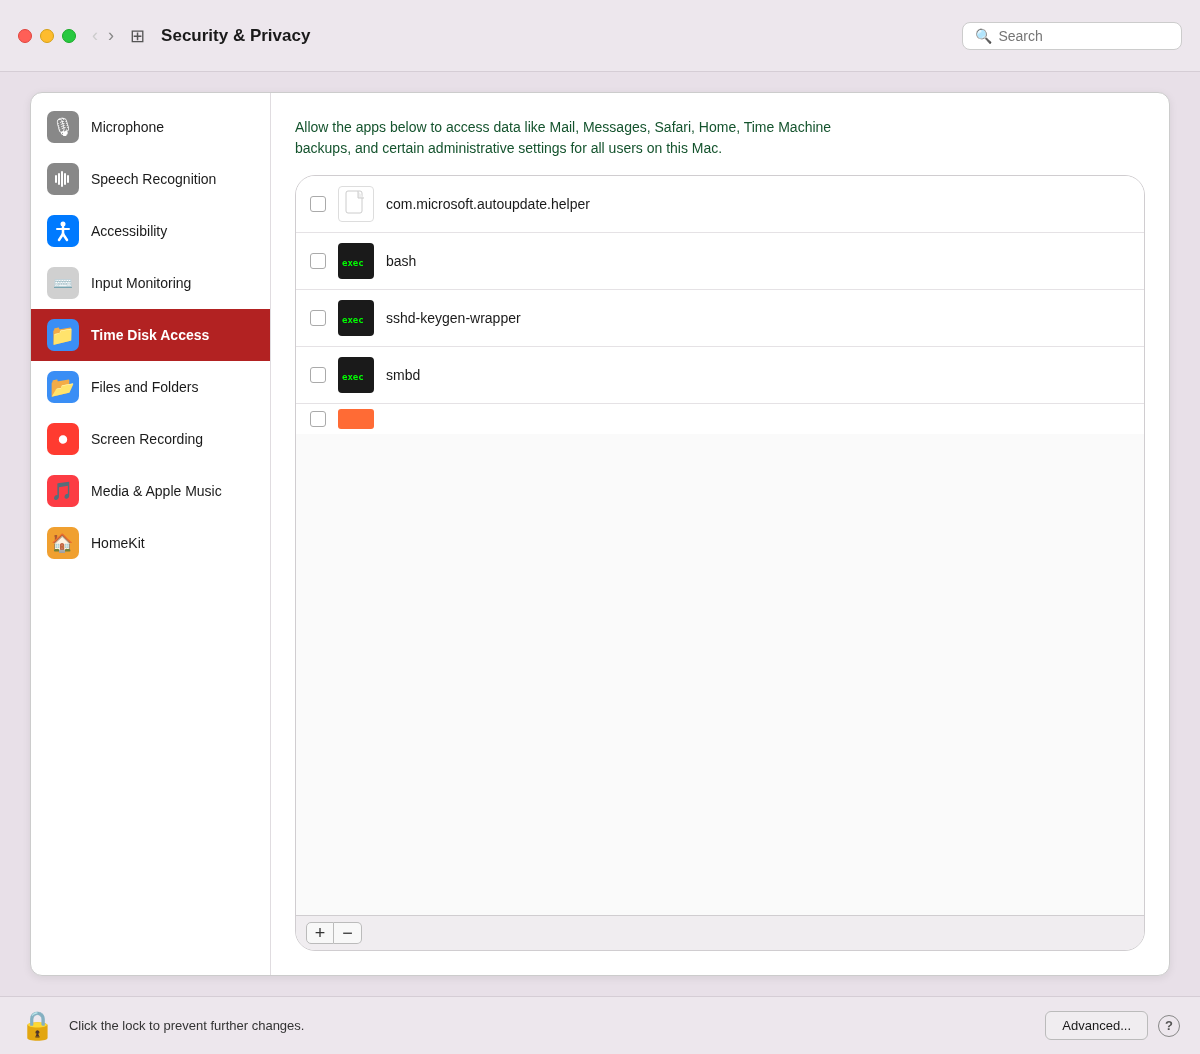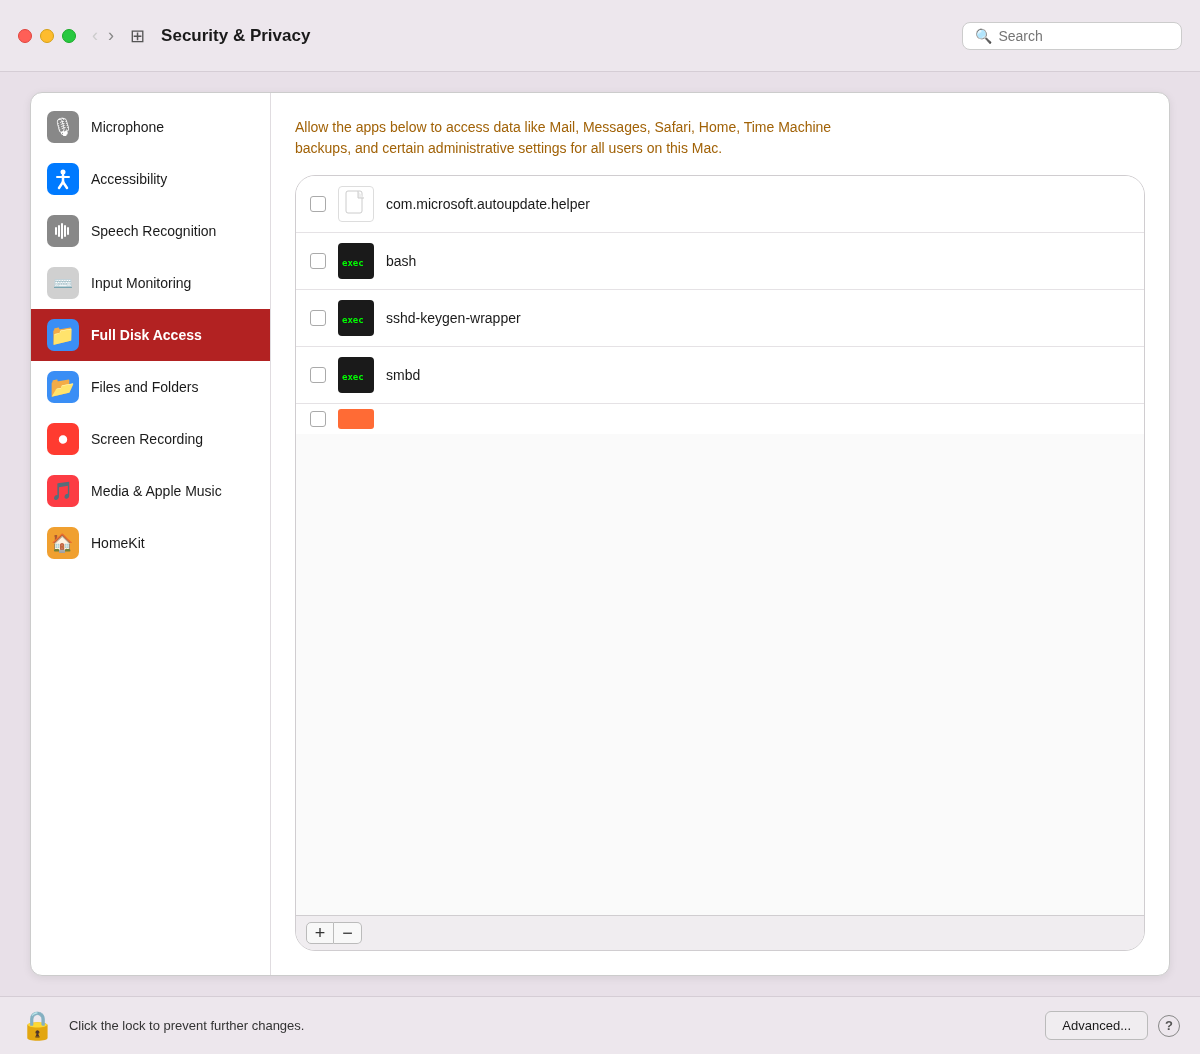--- a/index.html
+++ b/index.html
@@ -197,21 +197,21 @@
     .right-panel {
       flex: 1;
       padding: 24px;
       display: flex;
       flex-direction: column;
       gap: 16px;
     }
 
     .description-text {
       font-size: 14px;
-      color: #a16207;
+      color: #14532d;
       line-height: 1.5;
       max-width: 580px;
     }
 
     
     .app-list {
       background: #fafafa;
       border: 1px solid #d0cdd0;
       border-radius: 20px;
       overflow: hidden;
@@ -402,53 +402,53 @@
   <div class="settings-panel">
 
     <div class="sidebar">
 
       <div class="sidebar-item">
         <div class="sidebar-icon icon-mic">🎙</div>
         <span class="sidebar-item-label">Microphone</span>
       </div>
 
       <div class="sidebar-item">
+        <div class="sidebar-icon icon-speech">
+          <svg width="20" height="20" viewBox="0 0 20 20" fill="white">
+            <rect x="2" y="6" width="2" height="8" rx="1"></rect>
+            <rect x="5" y="4" width="2" height="12" rx="1"></rect>
+            <rect x="8" y="2" width="2" height="16" rx="1"></rect>
+            <rect x="11" y="4" width="2" height="12" rx="1"></rect>
+            <rect x="14" y="6" width="2" height="8" rx="1"></rect>
+          </svg>
+        </div>
+        <span class="sidebar-item-label">Speech Recognition</span>
+      </div>
+
+      <div class="sidebar-item">
         <div class="sidebar-icon icon-accessibility">
           <svg width="22" height="22" viewBox="0 0 22 22" fill="white">
             <circle cx="11" cy="4" r="2.5"></circle>
             <line x1="11" y1="7" x2="11" y2="14" stroke="white" stroke-width="2.5" stroke-linecap="round"></line>
             <line x1="5" y1="9" x2="17" y2="9" stroke="white" stroke-width="2" stroke-linecap="round"></line>
             <line x1="11" y1="14" x2="7" y2="20" stroke="white" stroke-width="2.5" stroke-linecap="round"></line>
             <line x1="11" y1="14" x2="15" y2="20" stroke="white" stroke-width="2.5" stroke-linecap="round"></line>
           </svg>
         </div>
         <span class="sidebar-item-label">Accessibility</span>
       </div>
 
       <div class="sidebar-item">
-        <div class="sidebar-icon icon-speech">
-          <svg width="20" height="20" viewBox="0 0 20 20" fill="white">
-            <rect x="2" y="6" width="2" height="8" rx="1"></rect>
-            <rect x="5" y="4" width="2" height="12" rx="1"></rect>
-            <rect x="8" y="2" width="2" height="16" rx="1"></rect>
-            <rect x="11" y="4" width="2" height="12" rx="1"></rect>
-            <rect x="14" y="6" width="2" height="8" rx="1"></rect>
-          </svg>
-        </div>
-        <span class="sidebar-item-label">Speech Recognition</span>
-      </div>
-
-      <div class="sidebar-item">
         <div class="sidebar-icon icon-input" style="font-size:16px; color:#555;">⌨️</div>
         <span class="sidebar-item-label">Input Monitoring</span>
       </div>
 
       <div class="sidebar-item active">
         <div class="sidebar-icon" style="background:#3a8ef5; color:white; font-size:20px;">📁</div>
-        <span class="sidebar-item-label">Full Disk Access</span>
+        <span class="sidebar-item-label">Time Disk Access</span>
       </div>
 
       <div class="sidebar-item">
         <div class="sidebar-icon" style="background:#3a8ef5; color:white; font-size:20px;">📂</div>
         <span class="sidebar-item-label">Files and Folders</span>
       </div>
 
       <div class="sidebar-item">
         <div class="sidebar-icon" style="background:#ff3b30; color:white; font-size:18px;">⏺</div>
         <span class="sidebar-item-label">Screen Recording</span>

